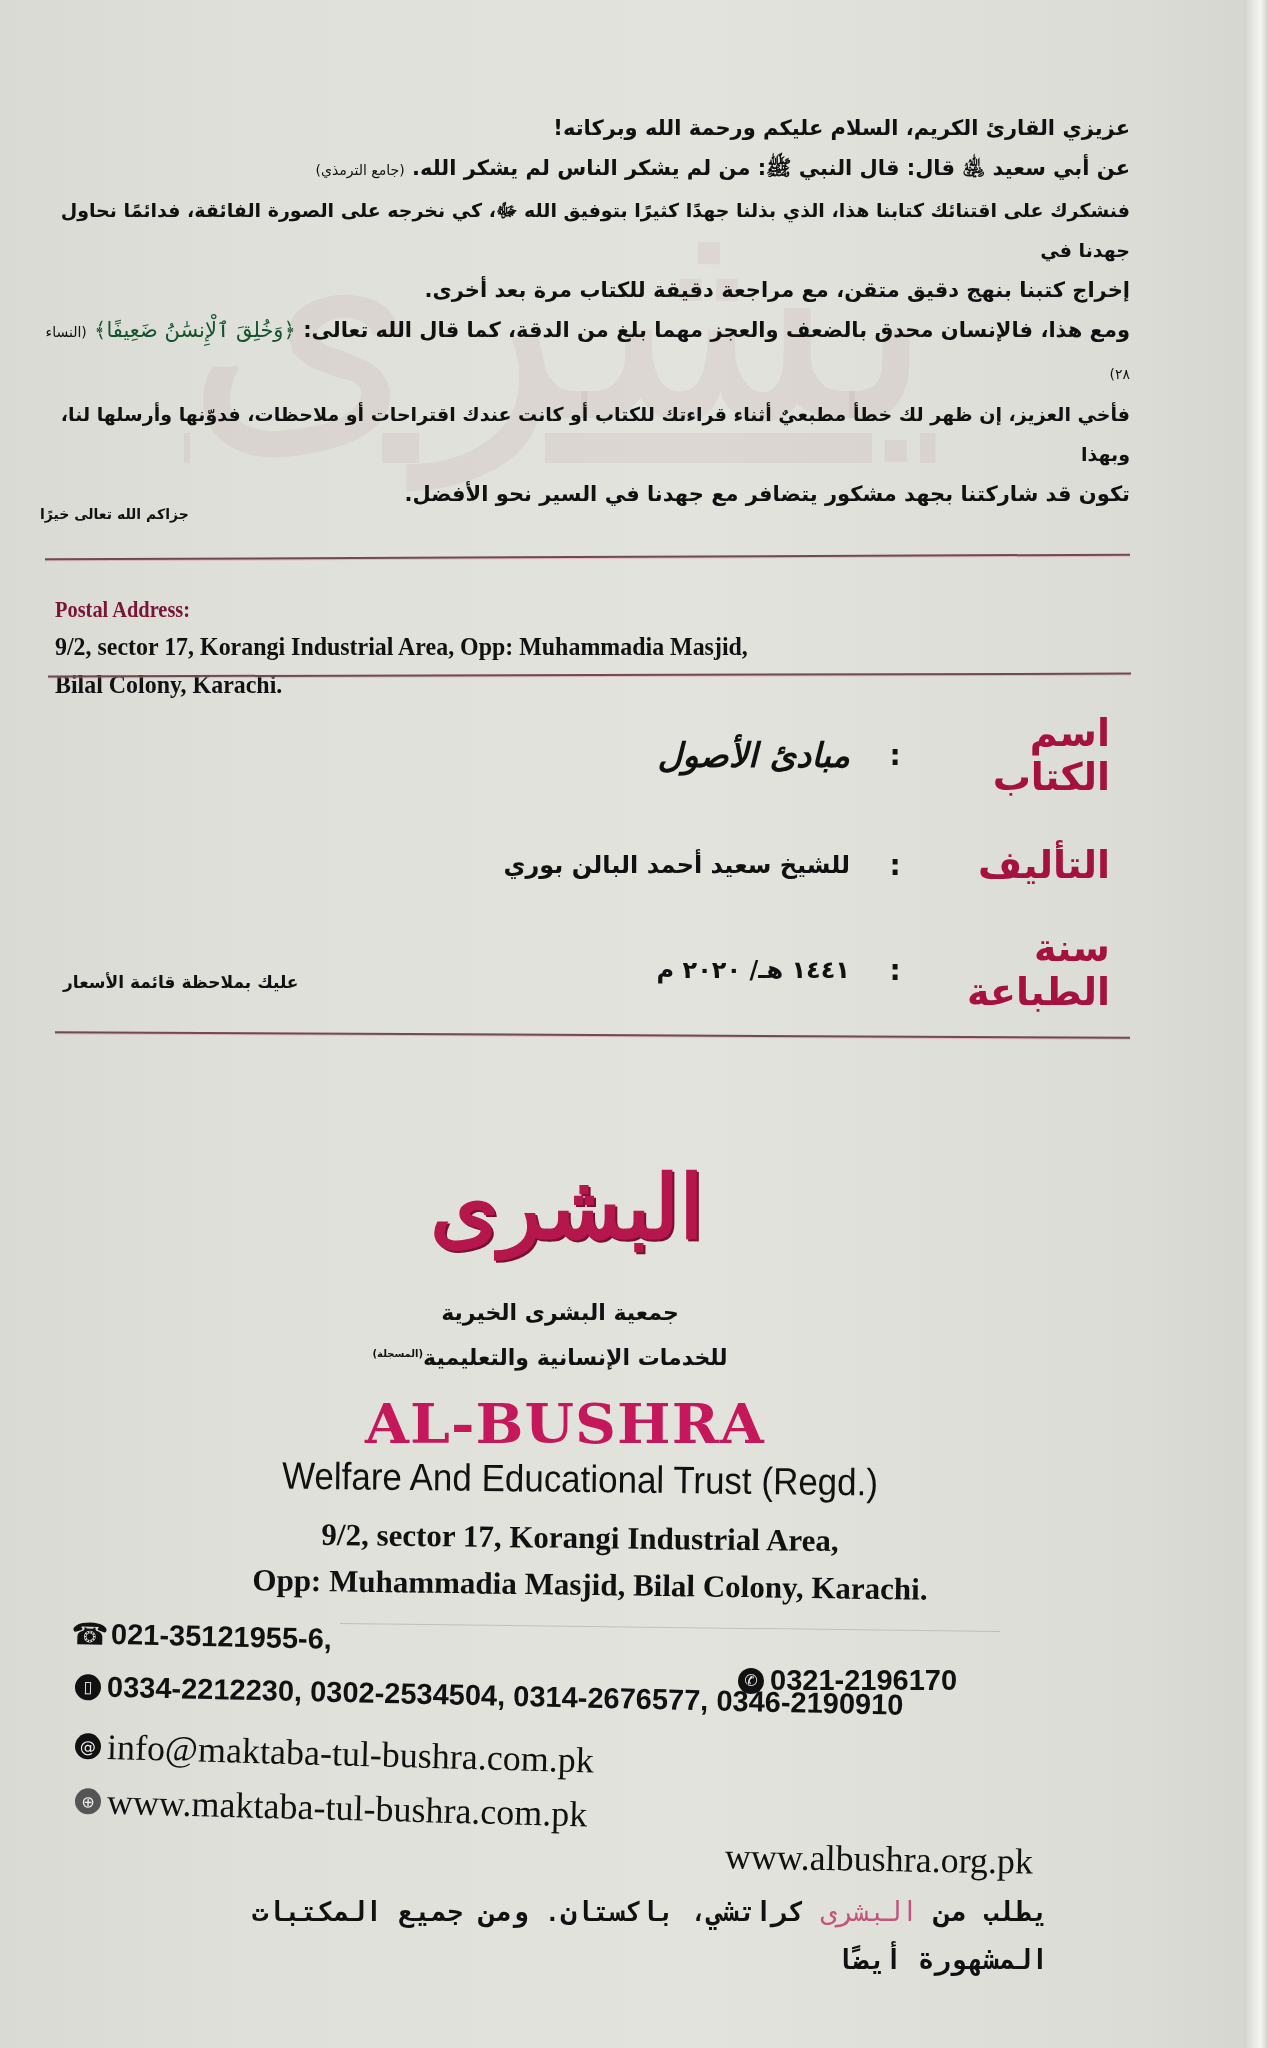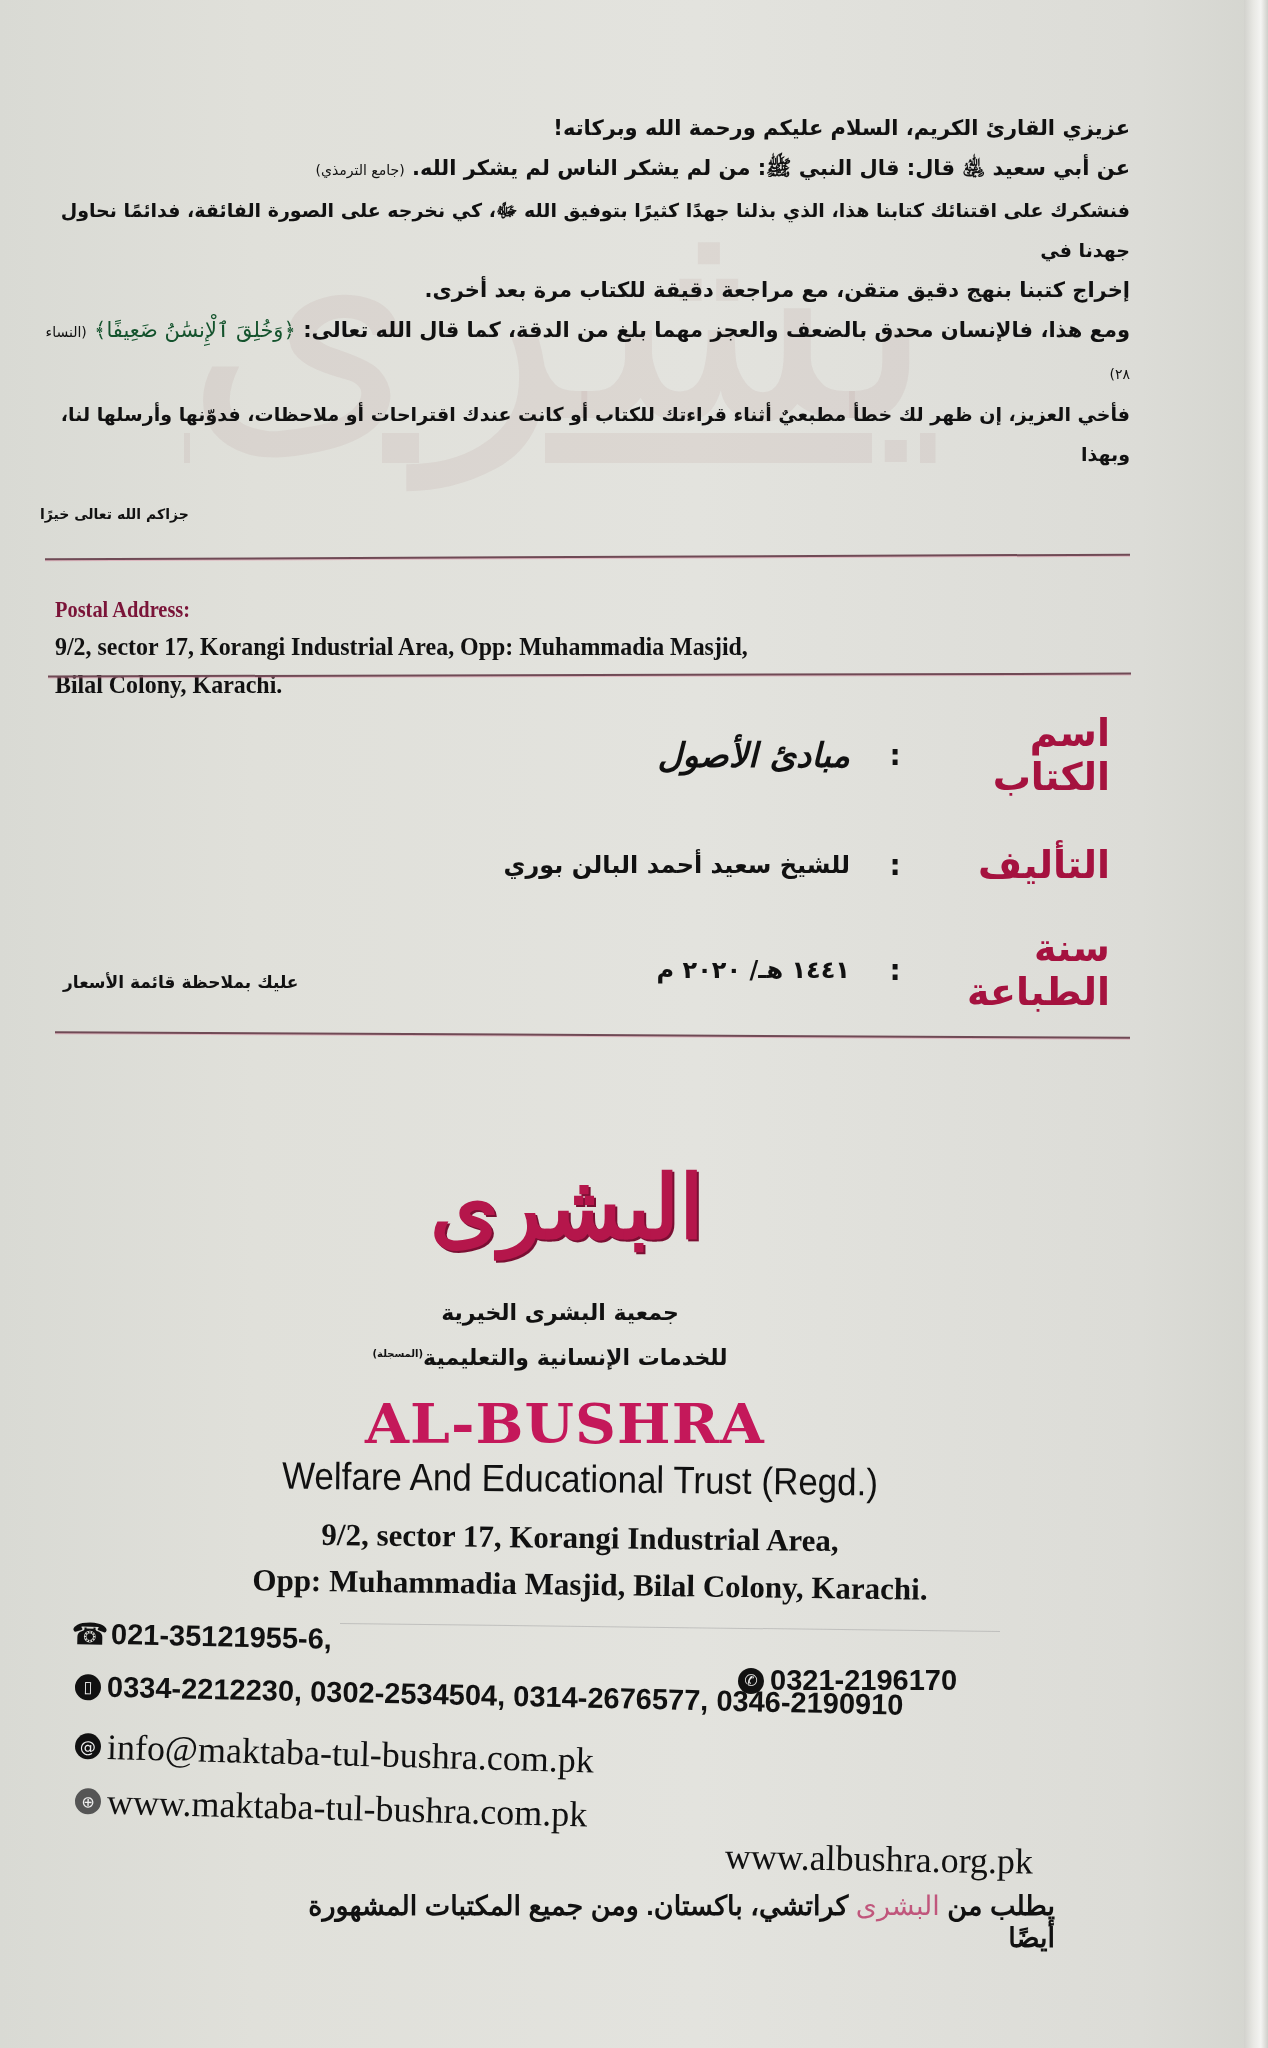--- a/index.html
+++ b/index.html
@@ -114,23 +114,23 @@
     }
     .contact .icon.plain { background: none; color: #111; font-size: 30px; border-radius: 0; width: 30px; }
     .contact.serif { font-family: "Liberation Serif", serif; font-weight: normal; font-size: 36px; }
     .c-phone { top: 1620px; left: 75px; transform: rotate(1.3deg); }
     .c-whatsapp { top: 1664px; left: 738px; }
     .c-mobile { top: 1670px; left: 75px; transform: rotate(1.3deg); transform-origin: left; }
     .c-email { top: 1725px; left: 75px; transform: rotate(1.6deg); transform-origin: left; }
     .c-web { top: 1780px; left: 75px; transform: rotate(1.5deg); transform-origin: left; }
     .c-web2 { top: 1838px; left: 725px; transform: rotate(1.0deg); }
     .footer-ar {
-      position: absolute; top: 1890px; left: 255px; width: 800px;
-      font-family: Liberation Sans, sans-serif; font-size: 27px; font-weight: bold; direction: rtl; text-align: right;
-      line-height: 32px;
+      position: absolute; top: 1890px; left: 248px; width: 800px;
+      font-family: Liberation Mono, monospace; font-size: 27px; font-weight: bold; direction: rtl; text-align: right;
+      line-height: 48px;
     }
     .footer-ar .pink { color: #c0567c; font-weight: normal; }
   </style>
 </head>
 <body>
 
 <div class="page-edge"></div>
 <div class="watermark" style="top:140px;left:184px;text-decoration:underline;">بشرى</div>
 
 <div class="intro rtl">
@@ -140,20 +140,21 @@
     <span class="ref">(جامع الترمذي)</span>
   </p>
   <p style="font-size:19px;">فنشكرك على اقتنائك كتابنا هذا، الذي بذلنا جهدًا كثيرًا بتوفيق الله ﷻ، كي نخرجه على الصورة الفائقة، فدائمًا نحاول جهدنا في</p>
   <p class="short">إخراج كتبنا بنهج دقيق متقن، مع مراجعة دقيقة للكتاب مرة بعد أخرى.</p>
   <p>
     <span>ومع هذا، فالإنسان محدق بالضعف والعجز مهما بلغ من الدقة، كما قال الله تعالى:</span>
     <span class="pink">﴿وَخُلِقَ ٱلْإِنسَٰنُ ضَعِيفًا﴾</span>
     <span class="ref">(النساء ٢٨)</span>
   </p>
   <p style="font-size:19px;">فأخي العزيز، إن ظهر لك خطأ مطبعيٌ أثناء قراءتك للكتاب أو كانت عندك اقتراحات أو ملاحظات، فدوّنها وأرسلها لنا، وبهذا</p>
+  <p class="short">تكون قد شاركتنا بجهد مشكور يتضافر مع جهدنا في السير نحو الأفضل.</p>
 </div>
 <div class="signoff rtl">جزاكم الله تعالى خيرًا</div>
 
 <div class="rule" style="top:556px;left:45px;width:1085px;transform:rotate(-0.25deg);"></div>
 
 <div class="postal">
   <div class="postal-label">Postal Address:</div>
   <div class="postal-value">
     <div>9/2, sector 17, Korangi Industrial Area, Opp: Muhammadia Masjid,</div>
     <div>Bilal Colony, Karachi.</div>

